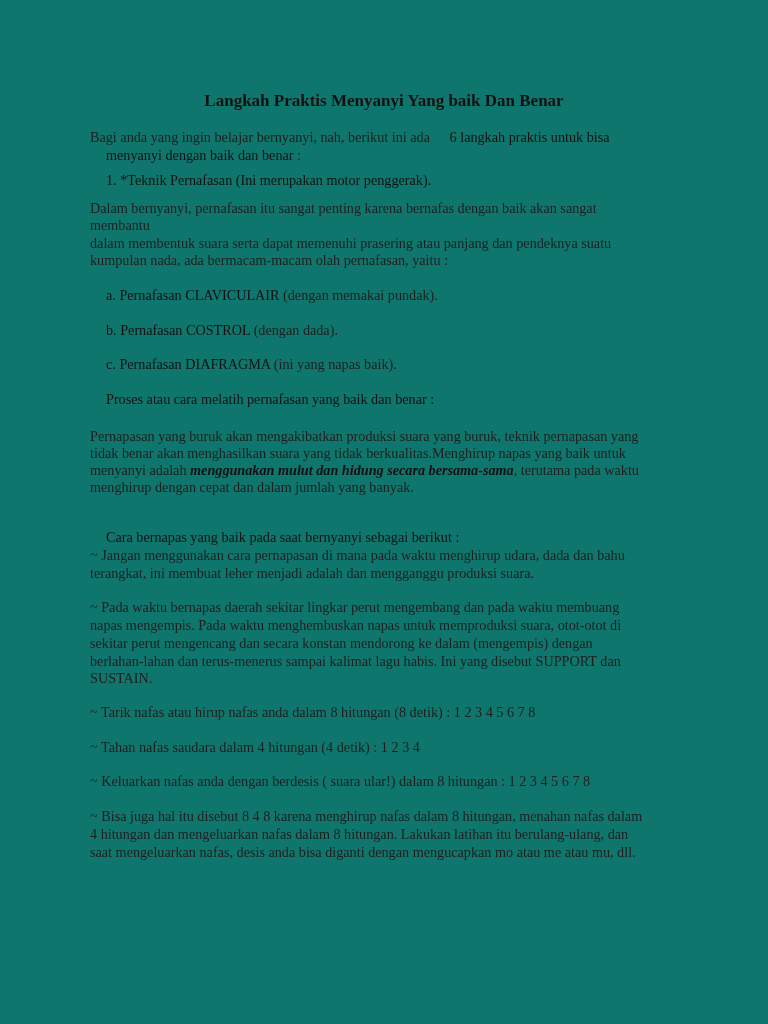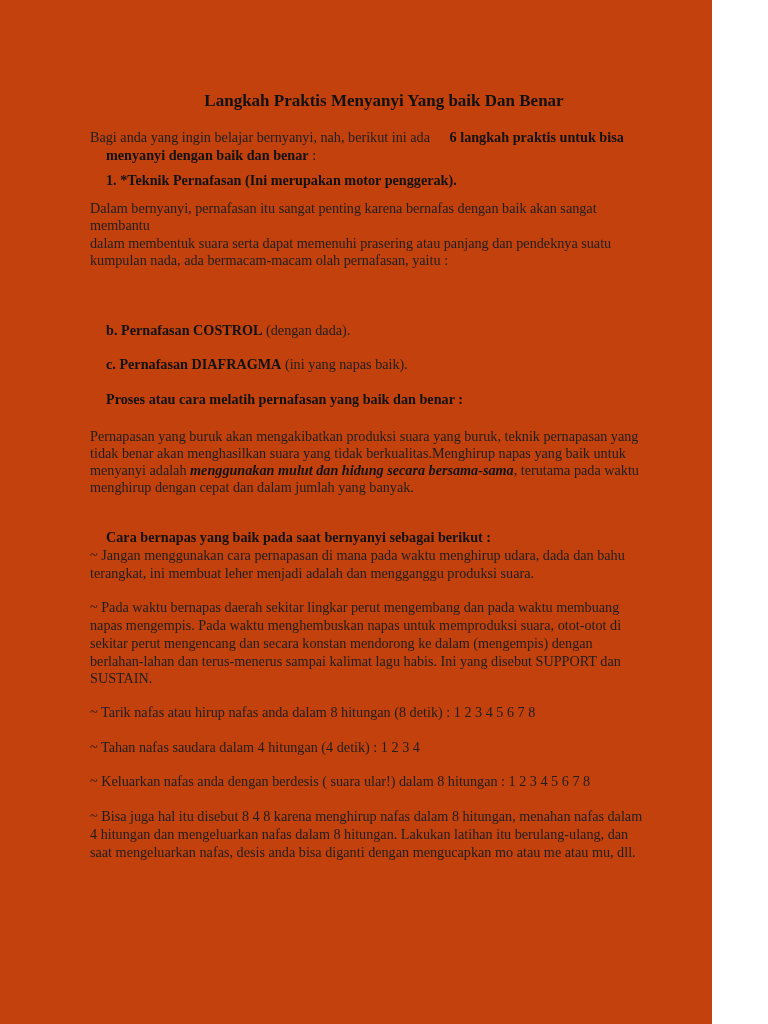--- a/index.html
+++ b/index.html
@@ -11,42 +11,42 @@
       width: 768px;
       height: 1024px;
       position: relative;
       overflow: hidden;
       font-family: "Liberation Serif", "DejaVu Serif", serif;
       color: #1a1a1a;
     }
     .page {
       position: absolute;
       left: 0; top: 0;
-      width: 712px; height: 1024px;
-      background: #c2410c;
+      width: 768px; height: 1024px;
+      background: #0f766e;
     }
     .title {
       position: absolute;
       left: 0; width: 768px;
       top: 90px;
       text-align: center;
       font-weight: bold;
       font-size: 17px;
       line-height: 22px;
       color: #111;
     }
     .line {
       position: absolute;
       left: 90px;
       font-size: 14.2px;
       line-height: 18px;
       white-space: nowrap;
       color: #1e1e1e;
     }
-    .b { font-weight: bold; color: #111; padding-left: 16px; }
+    .b { font-weight: normal; color: #111; padding-left: 16px; }
     .bi { font-weight: bold; font-style: italic; color: #111; }
   </style>
 </head>
 <body>
 
 <div class="page">
 
   <div class="title">Langkah Praktis Menyanyi Yang baik Dan Benar</div>
 
   <div class="line" style="top:128px">
@@ -55,20 +55,23 @@
   <div class="line" style="top:146px">
     <span class="b">menyanyi dengan baik dan benar</span><span> :</span>
   </div>
 
   <div class="line b" style="top:171px">1. *Teknik Pernafasan (Ini merupakan motor penggerak).</div>
   <div class="line" style="top:199px">Dalam bernyanyi, pernafasan itu sangat penting karena bernafas dengan baik akan sangat</div>
   <div class="line" style="top:216px">membantu</div>
   <div class="line" style="top:251px">kumpulan nada, ada bermacam-macam olah pernafasan, yaitu :</div>
   <div class="line" style="top:234px">dalam membentuk suara serta dapat memenuhi prasering atau panjang dan pendeknya suatu</div>
 
+  <div class="line" style="top:286px">
+    <span class="b">a. Pernafasan CLAVICULAIR</span><span> (dengan memakai pundak).</span>
+  </div>
   <div class="line" style="top:321px">
     <span class="b">b. Pernafasan COSTROL</span><span> (dengan dada).</span>
   </div>
   <div class="line" style="top:355px">
     <span class="b">c. Pernafasan DIAFRAGMA</span><span> (ini yang napas baik).</span>
   </div>
 
   <div class="line b" style="top:390px">Proses atau cara melatih pernafasan yang baik dan benar :</div>
 
   <div class="line" style="top:427px">Pernapasan yang buruk akan mengakibatkan produksi suara yang buruk, teknik pernapasan yang</div>

